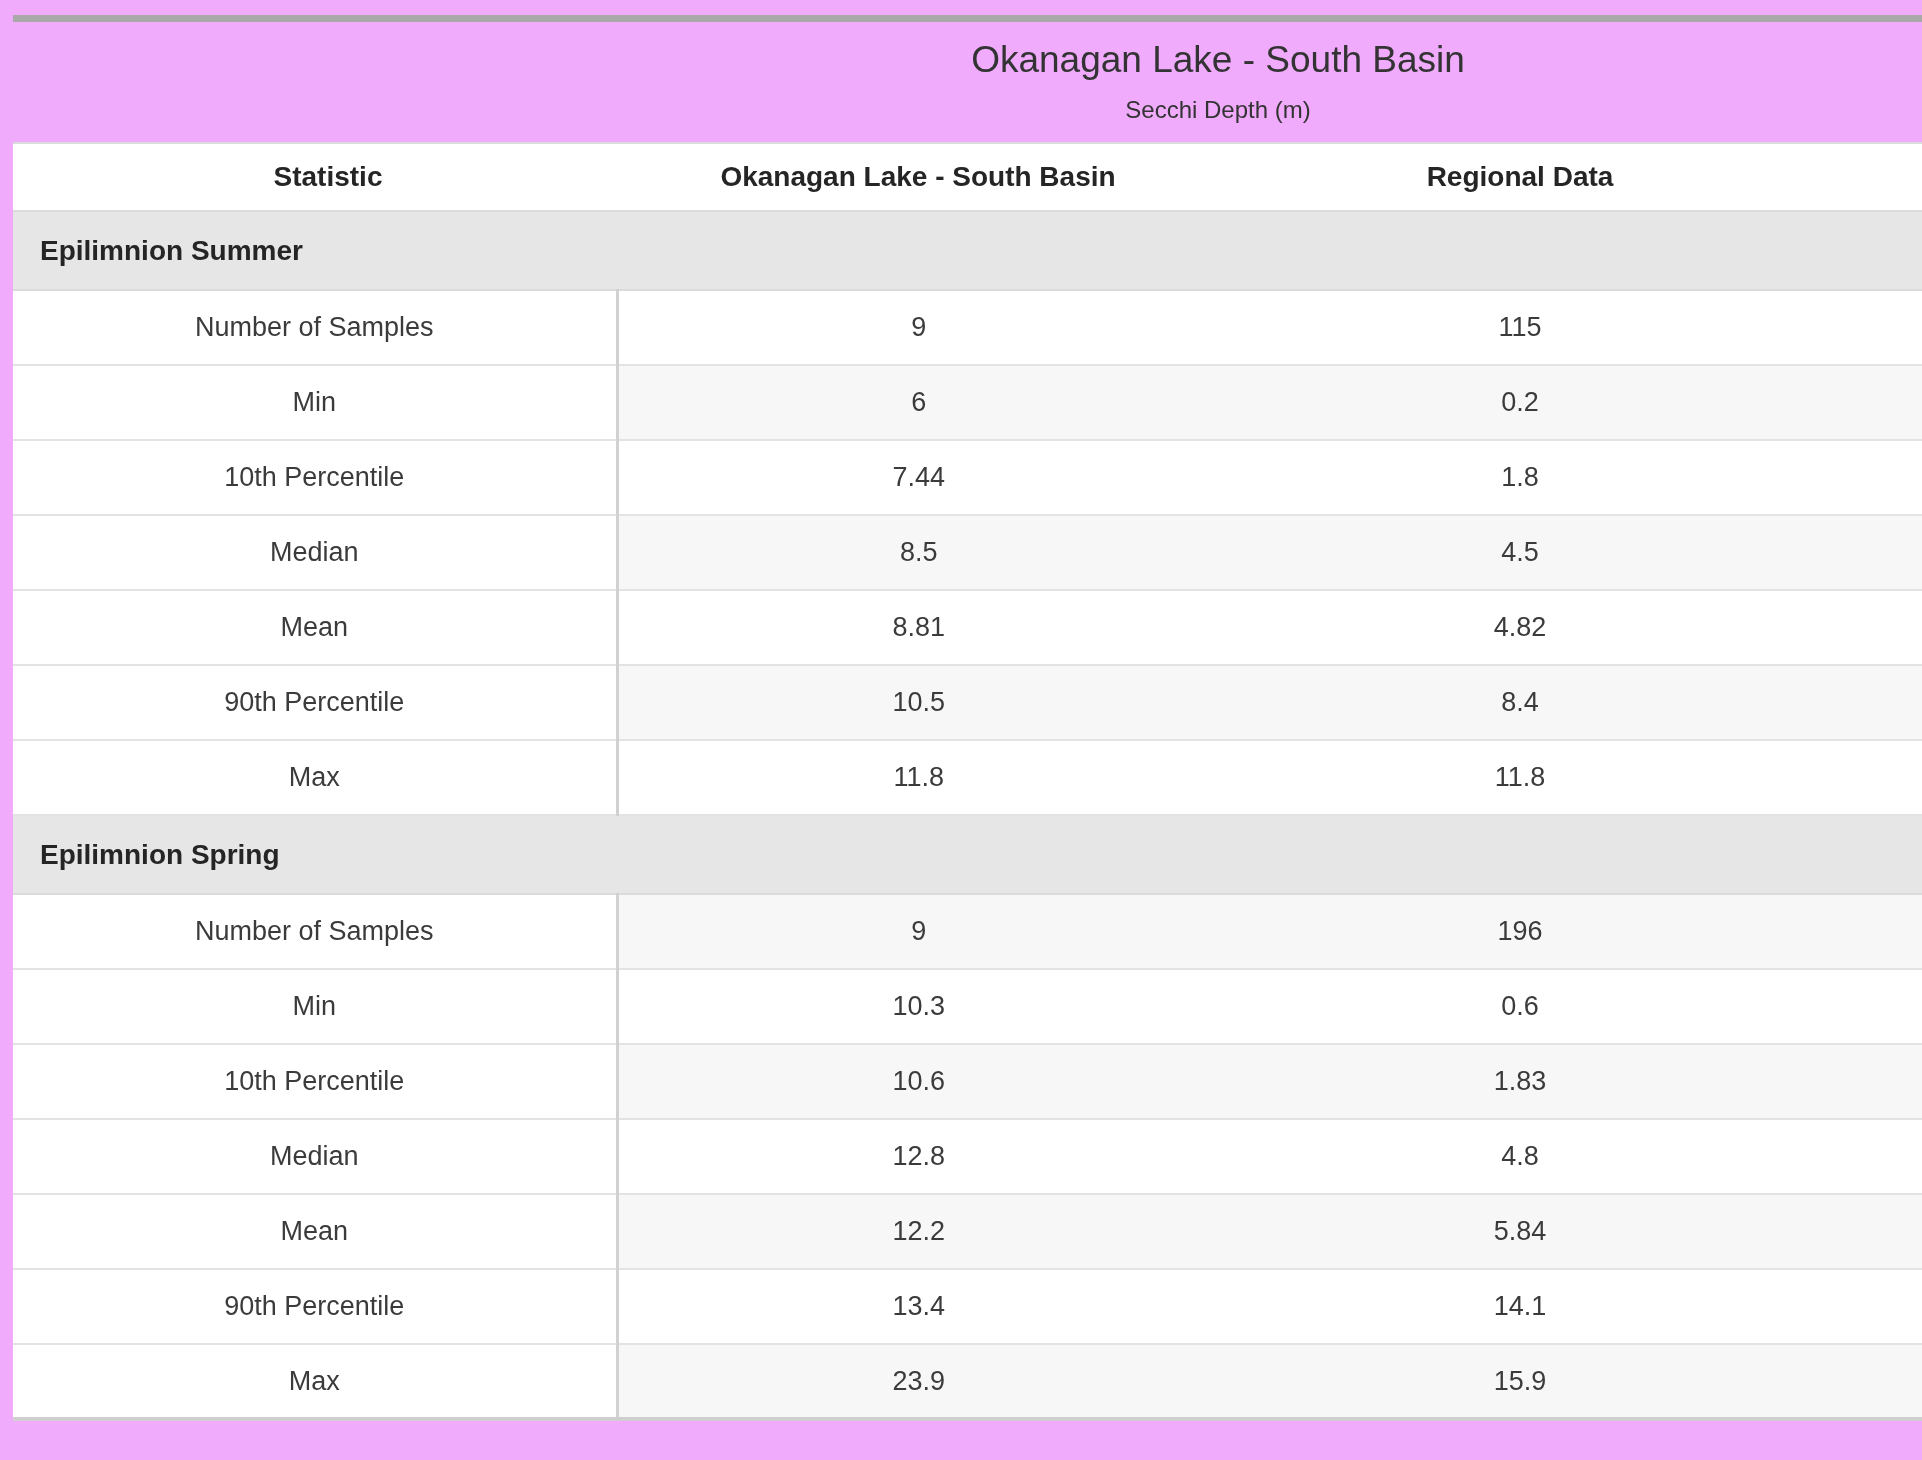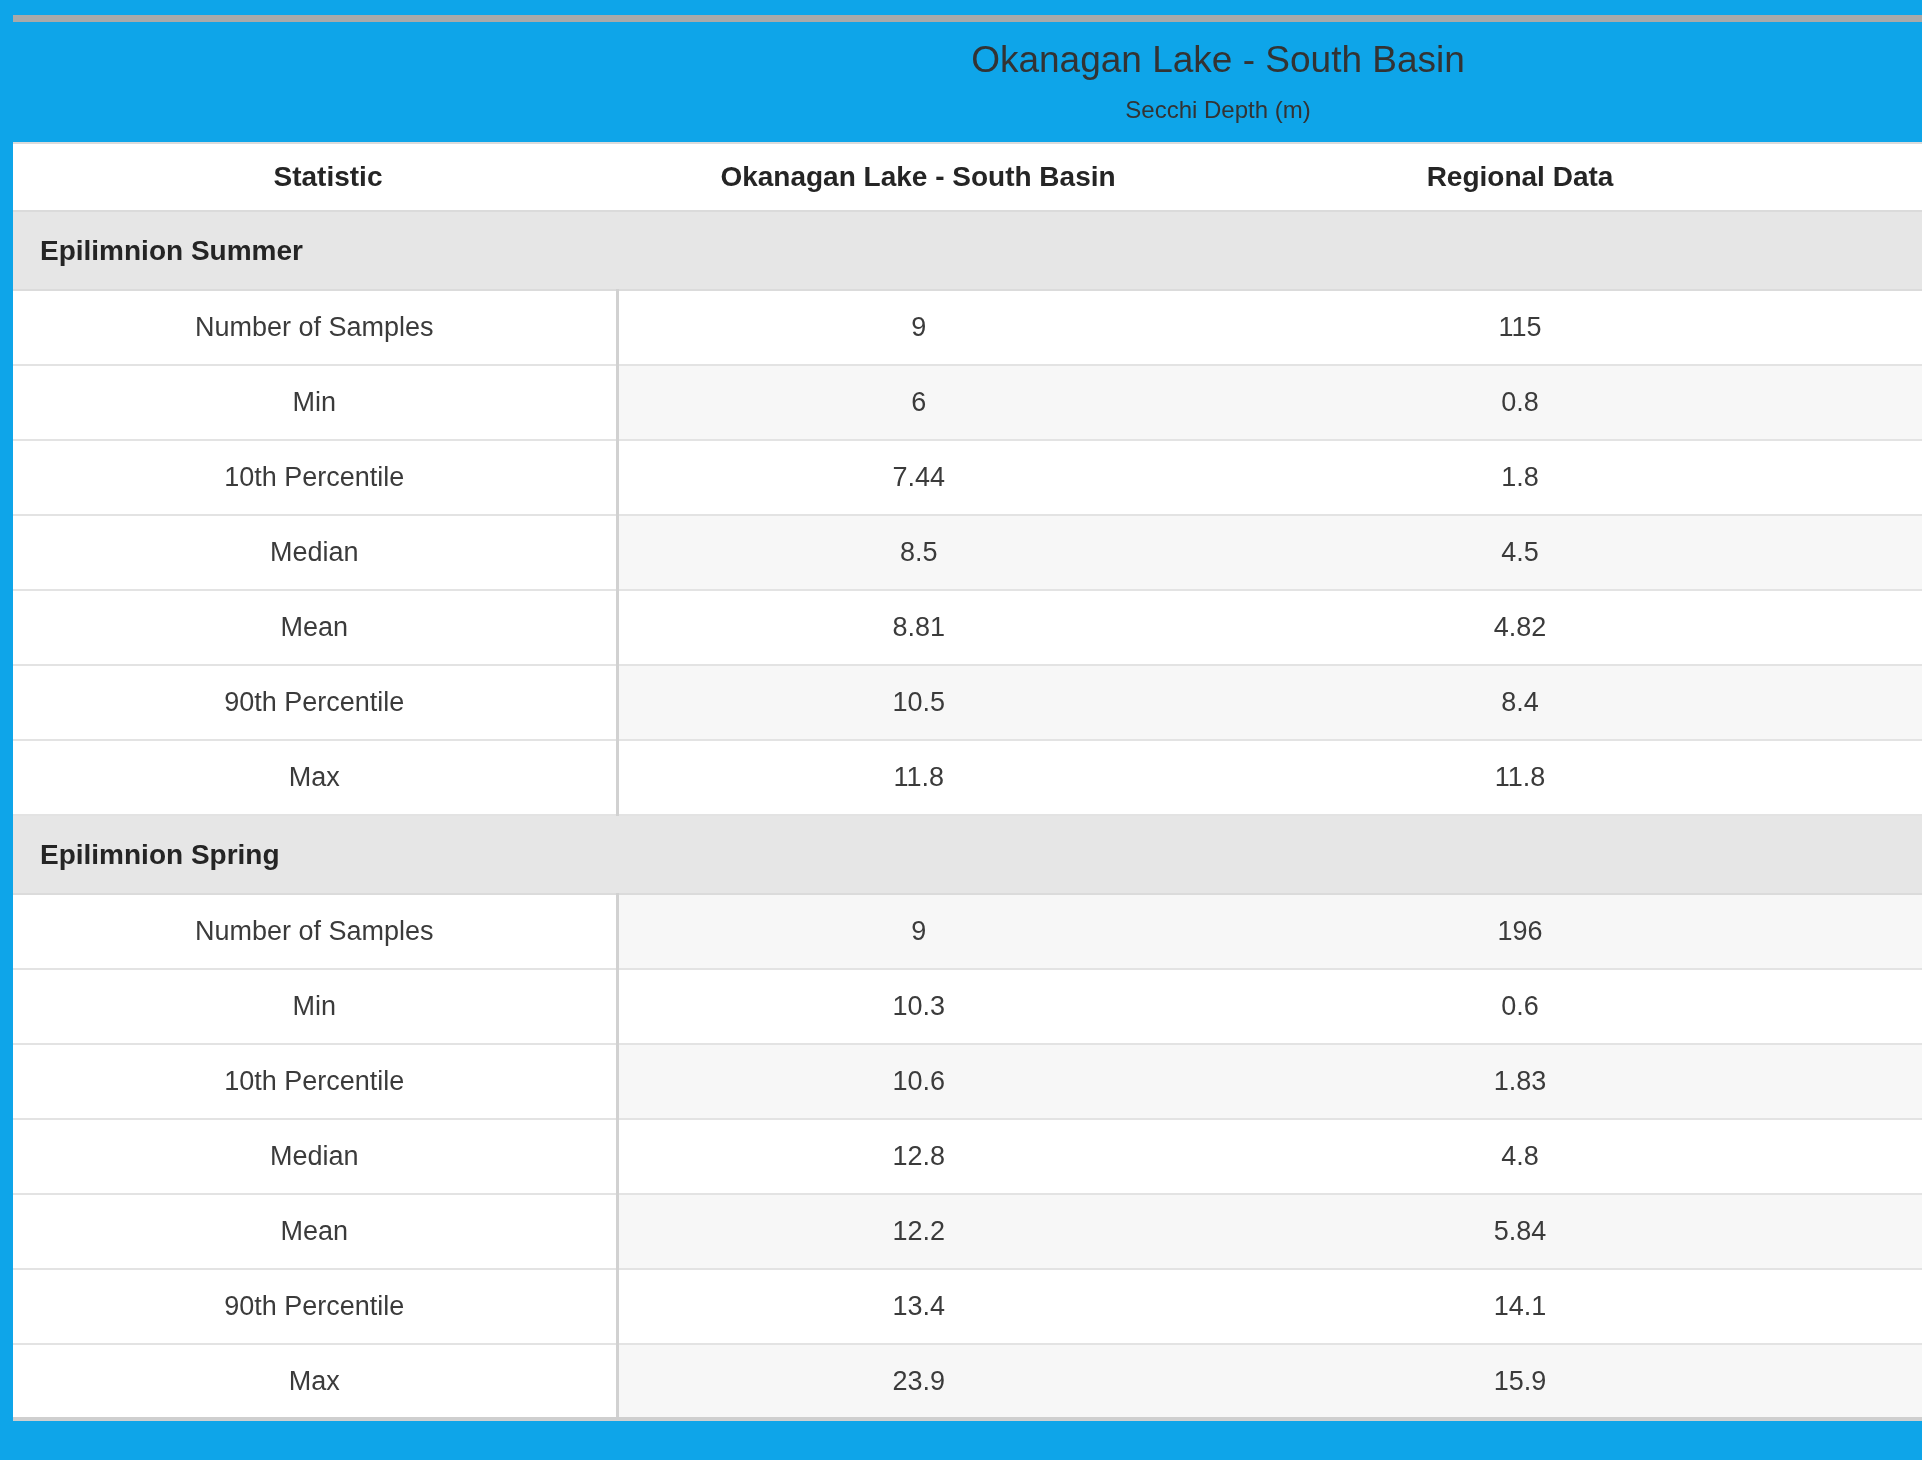--- a/index.html
+++ b/index.html
@@ -12,21 +12,21 @@
     --text-main:#333333;
     --text-head:#252525;
   }
   html,body{margin:0;padding:0;background:#ffffff;}
   body{
     width:1922px;height:1460px;overflow:hidden;
     font-family:"Liberation Sans","DejaVu Sans",sans-serif;
     color:var(--text-main);
   }
   .viewport{
-    position:relative;width:1922px;height:1460px;overflow:hidden;background:#0ea5e9;
+    position:relative;width:1922px;height:1460px;overflow:hidden;background:#f0abfc;
   }
   
   .table-scroll{
     position:absolute;left:13px;top:15px;width:2410px;
   }
   .title-block{
     width:2410px;
     border-top:7px solid var(--top-bar);
     text-align:center;
     padding:14px 0 16px 0;
@@ -110,21 +110,21 @@
           </tr>
           <tr class="data-row">
             <td class="stat-cell">Number of Samples</td>
             <td class="value-cell">9</td>
             <td class="value-cell">115</td>
             <td class="spacer-cell"></td>
           </tr>
           <tr class="data-row striped">
             <td class="stat-cell">Min</td>
             <td class="value-cell">6</td>
-            <td class="value-cell">0.8</td>
+            <td class="value-cell">0.2</td>
             <td class="spacer-cell"></td>
           </tr>
           <tr class="data-row">
             <td class="stat-cell">10th Percentile</td>
             <td class="value-cell">7.44</td>
             <td class="value-cell">1.8</td>
             <td class="spacer-cell"></td>
           </tr>
           <tr class="data-row striped">
             <td class="stat-cell">Median</td>

